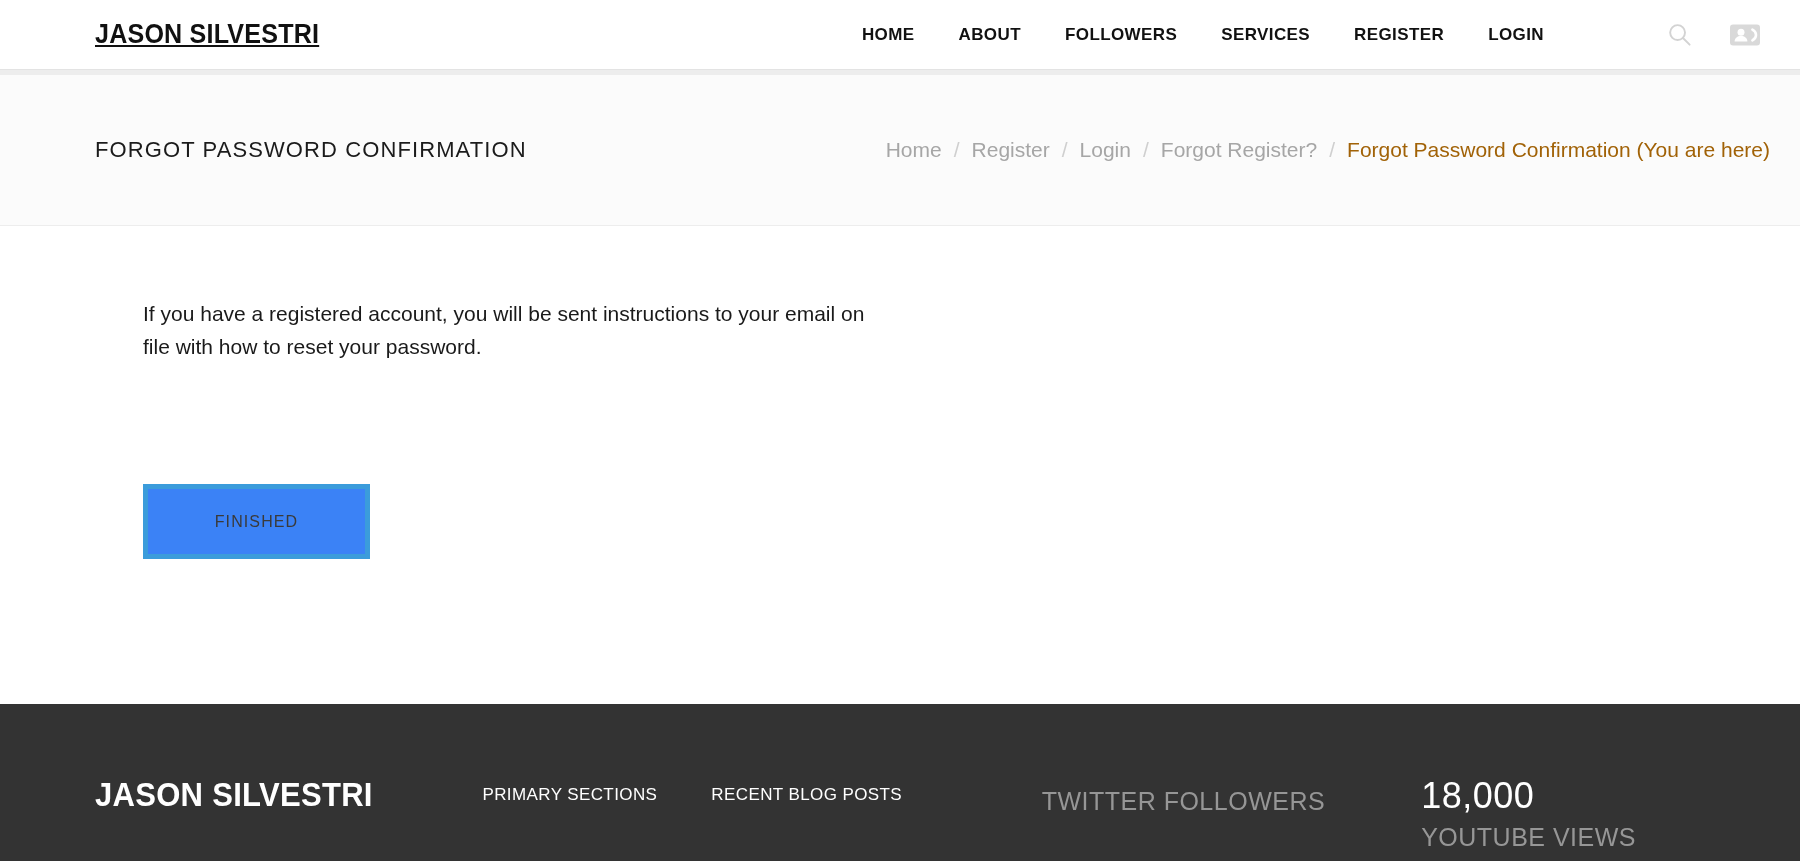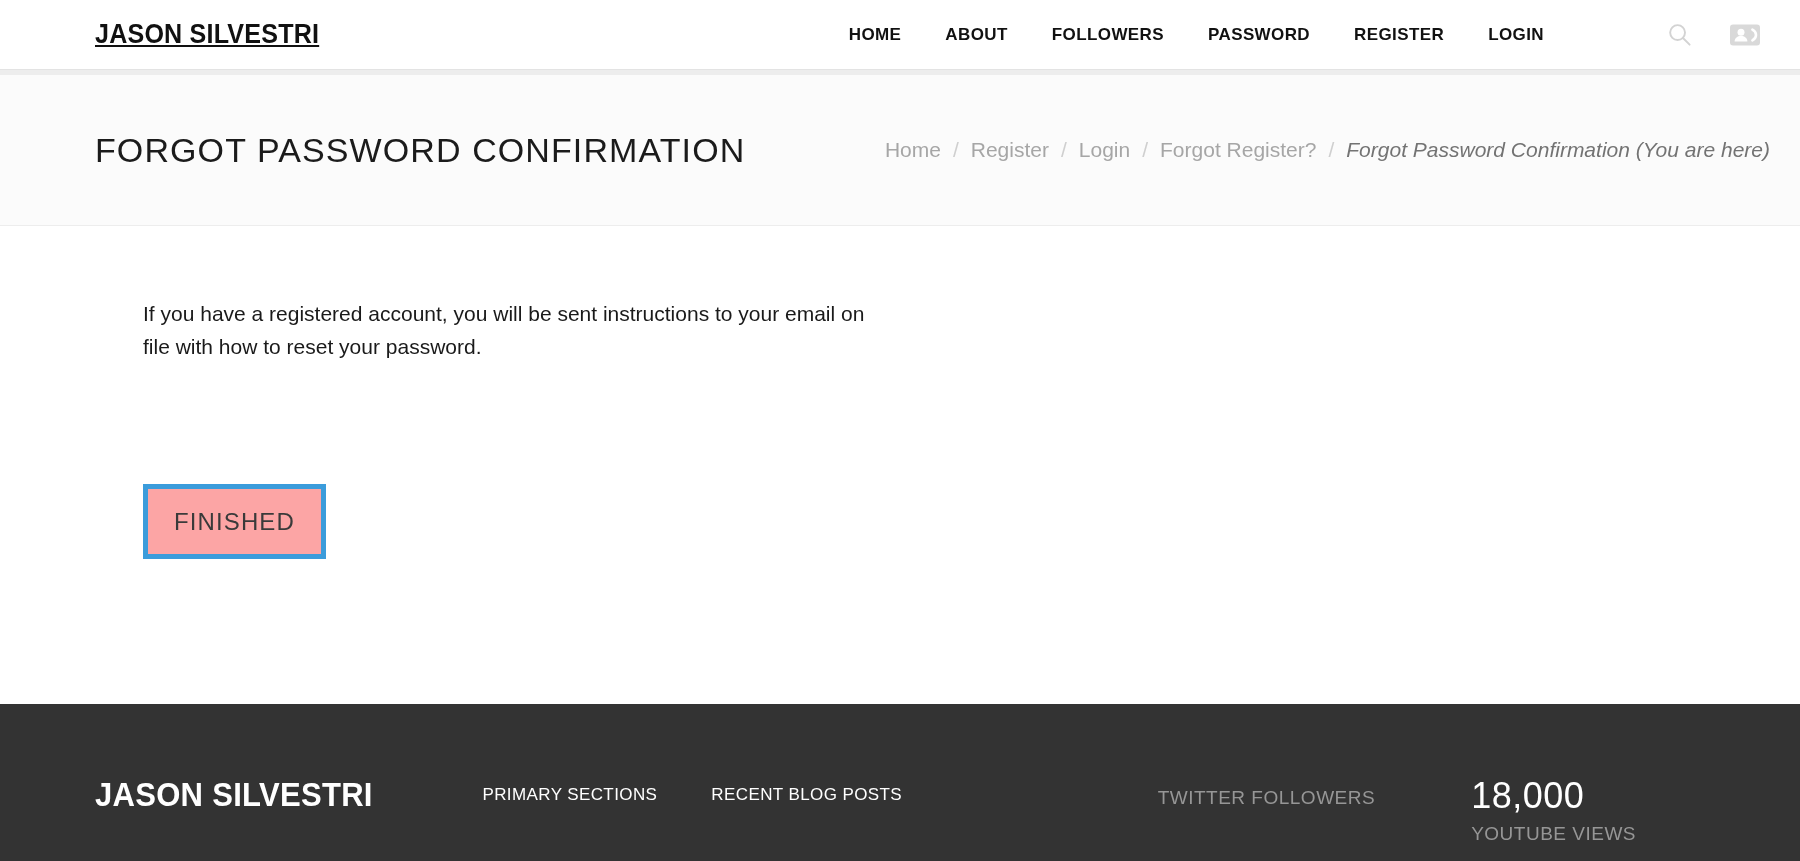--- a/index.html
+++ b/index.html
@@ -67,66 +67,66 @@
   
   .page-bar {
     height:151px;
     background:#fbfbfb;
     border-bottom:1px solid #ededed;
     display:flex;
     align-items:center;
     padding:0 30px 0 95px;
   }
   .page-title {
-    font-size:34px;
+    font-size:22px;
     font-weight:300;
     letter-spacing:1.1px;
     color:#1b1b1b;
     white-space:nowrap;
   }
   .breadcrumb {
     margin-left:auto;
     display:flex;
     align-items:baseline;
     font-size:21px;
     font-weight:300;
     white-space:nowrap;
   }
   .crumb {
     color:#a6a6a6;
     text-decoration:none;
   }
-  .crumb.current { color:#737373;font-style:italic; }
+  .crumb.current { color:#a16207; }
   .crumb-sep {
     color:#cfcfcf;
     margin:0 12px;
   }
 
   
   .main-content {
     height:478px;
     background:#ffffff;
     padding:72px 0 0 143px;
   }
   .lead-text {
     font-size:21px;
     line-height:1.55;
     color:#1a1a1a;
     max-width:730px;
     font-weight:normal;
   }
   .finish-btn {
     margin-top:121px;
-    width:183px;
+    width:227px;
     height:75px;
-    background:#fca5a5;
+    background:#3b82f6;
     border:5px solid #3b9cdb;
     color:#3a3a3a;
     font-family:"Liberation Sans", sans-serif;
-    font-size:24px;
+    font-size:16px;
     font-weight:300;
     letter-spacing:1.1px;
     cursor:pointer;
     display:flex;
     align-items:center;
     justify-content:center;
   }
 
   
   .site-footer {
@@ -173,39 +173,39 @@
   }
   .stat-num {
     font-size:36px;
     font-weight:300;
     color:#ffffff;
     line-height:1;
     letter-spacing:0.5px;
     white-space:nowrap;
   }
   .stat-label {
-    font-size:19px;
+    font-size:25px;
     font-weight:300;
     color:#969696;
     letter-spacing:0.5px;
     white-space:nowrap;
     margin-top:9px;
   }
 </style>
 </head>
 <body>
 
 <header class="site-header">
   <a class="brand" href="#">JASON SILVESTRI</a>
 
   <nav class="main-nav">
     <a class="nav-link" href="#">HOME</a>
     <a class="nav-link" href="#">ABOUT</a>
     <a class="nav-link" href="#">FOLLOWERS</a>
-    <a class="nav-link" href="#">PASSWORD</a>
+    <a class="nav-link" href="#">SERVICES</a>
     <a class="nav-link" href="#">REGISTER</a>
     <a class="nav-link" href="#">LOGIN</a>
 
     <div class="header-icons">
       <button class="icon-btn" aria-label="Search">
         <svg width="27" height="27" viewBox="0 0 24 24" fill="none" stroke="#d3d3d3" stroke-width="1.7" stroke-linecap="round">
           <circle cx="10.3" cy="10.3" r="6.6"></circle>
           <line x1="15.3" y1="15.3" x2="21" y2="21"></line>
         </svg>
       </button>

